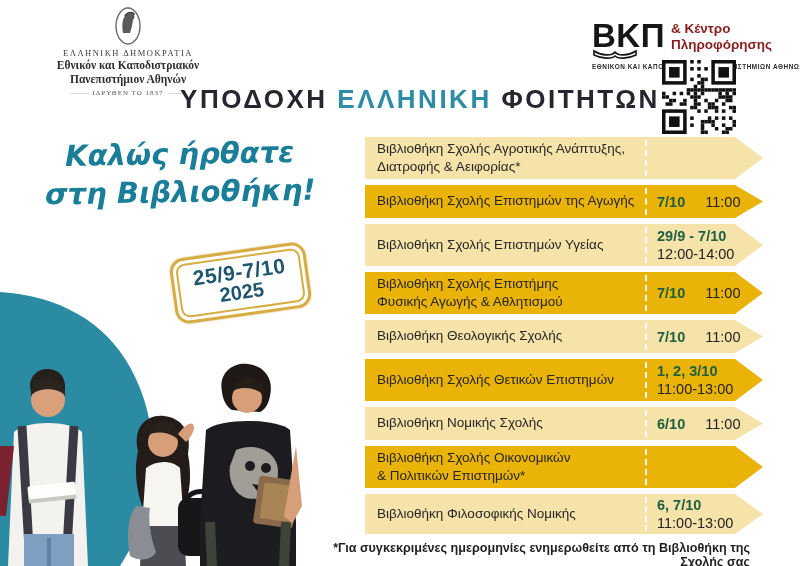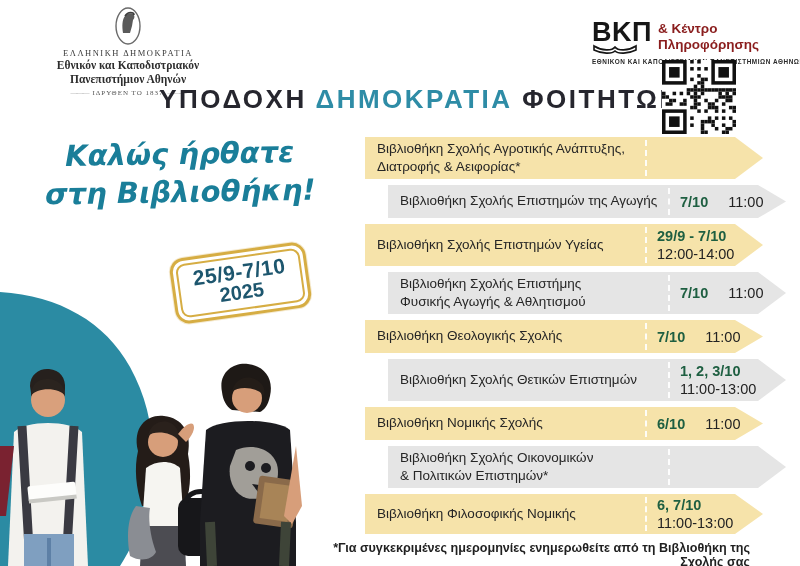--- a/index.html
+++ b/index.html
@@ -14,21 +14,21 @@
   #uni-logo .l2,#uni-logo .l3{font-size:11.5px; font-weight:bold; color:#2e2e2e; font-family:"Liberation Serif",serif; line-height:1.25;}
   #uni-logo .l4{font-size:7px; letter-spacing:1px; color:#555; margin-top:2px; font-family:"Liberation Serif",serif;}
   #uni-logo .l4:before,#uni-logo .l4:after{content:"———"; color:#999; margin:0 4px; letter-spacing:-1px;}
   
   #main-title{position:absolute; left:60px; top:84px; width:720px; text-align:center;
     font-size:26px; font-weight:bold; letter-spacing:2.5px; color:#26262e; white-space:nowrap;}
   #main-title .accent{color:#2e8ca6;}
   
   #bkp-logo{position:absolute; left:592px; top:20px; width:206px;}
   #bkp-top{display:flex; align-items:flex-start; gap:6px;}
-  #bkp-acronym{font-size:27px; font-weight:800; letter-spacing:.5px; color:#161616; line-height:.95; position:relative;text-align:center;}
+  #bkp-acronym{font-size:33px; font-weight:800; letter-spacing:.5px; color:#161616; line-height:.95; position:relative;text-align:center;}
   #bkp-acronym svg{display:block; margin-top:-2px;}
   #bkp-names{padding-top:1px;}
   #bkp-name1{font-size:13.5px; font-weight:bold; color:#171717; line-height:1.15;}
   #bkp-name2{font-size:13.5px; font-weight:bold; color:#8a1d1d; line-height:1.15;}
   #bkp-sub{font-size:6.4px; letter-spacing:.55px; font-weight:bold; color:#2a2a2a; margin-top:3px; white-space:nowrap;}
   
   #qr{position:absolute; left:662px; top:60px; width:74px; height:74px; background:#fff;}
   
   #welcome{position:absolute; left:40px; top:136px; width:280px; text-align:center;
     font-family:"DejaVu Sans", sans-serif; font-style:italic; font-weight:bold;
@@ -42,21 +42,21 @@
   #stamp-inner .s2{font-size:20px; font-weight:bold; color:#1d566e; margin-top:-3px;}
   
   #blob{position:absolute; left:0; top:282px; z-index:1;}
   #students{position:absolute; left:0; bottom:0; z-index:2;}
   
   #schedule{position:absolute; left:365px; top:137px; width:398px; display:flex;
     flex-direction:column; gap:6px; z-index:3;}
   .row{display:flex; align-items:stretch; width:100%;
     clip-path:polygon(0 0, calc(100% - 28px) 0, 100% 50%, calc(100% - 28px) 100%, 0 100%);}
   .row.light{background:#f6e3aa;}
-  .row.gold{background:#e5e5e5;margin-left:23px;}
+  .row.gold{background:#eab308;}
   .row.h-s{height:33px;} .row.h-m{height:40px;} .row.h-l{height:42px;}
   .lbl{flex:0 0 268px; display:flex; align-items:center; padding-left:12px;
     font-size:13.5px; color:#262626; line-height:1.35; white-space:pre-line;}
   .dt{flex:1; border-left:2px dashed rgba(255,255,255,.9); margin:3px 0;
     padding-left:10px; display:flex; align-items:center; gap:20px;
     font-size:14.5px; font-weight:bold; color:#232323;}
   .dt .d{color:#1e5f41; white-space:nowrap;}
   .dt .t{white-space:nowrap; font-weight:normal;}
   .row.stacked .dt{flex-direction:column; align-items:flex-start; justify-content:center; gap:0; line-height:1.25;}
   
@@ -73,21 +73,21 @@
       <ellipse cx="15" cy="20" rx="12" ry="18" fill="none" stroke="#6a6a6a" stroke-width="1.4"></ellipse>
       <path d="M10 27 C9 20 9 14 12 10 C14 7 19 6 21 9 C22 11 21 13 20 14 L19 20 L17 27 Z" fill="#5a5a5a"></path>
       <path d="M12 10 C15 5 21 6 21 9" fill="none" stroke="#3c3c3c" stroke-width="1.6"></path>
     </svg>
     <div class="l1">ΕΛΛΗΝΙΚΗ ΔΗΜΟΚΡΑΤΙΑ</div>
     <div class="l2">Εθνικόν και Καποδιστριακόν</div>
     <div class="l3">Πανεπιστήμιον Αθηνών</div>
     <div class="l4">ΙΔΡΥΘΕΝ ΤΟ 1837</div>
   </div>
 
-  <div id="main-title"><span>ΥΠΟΔΟΧΗ</span> <span class="accent">ΔΗΜΟΚΡΑΤΙΑ</span> <span>ΦΟΙΤΗΤΩΝ</span></div>
+  <div id="main-title"><span>ΥΠΟΔΟΧΗ</span> <span class="accent">ΕΛΛΗΝΙΚΗ</span> <span>ΦΟΙΤΗΤΩΝ</span></div>
 
   <div id="bkp-logo">
     <div id="bkp-top">
       <div id="bkp-acronym">
         <span>ΒΚΠ</span>
         <svg width="46" height="11" viewBox="0 0 46 11">
           <path d="M2 2 C10 7 20 7 23 3 C26 7 36 7 44 2 L44 6 C36 10 26 10 23 7 C20 10 10 10 2 6 Z" fill="none" stroke="#161616" stroke-width="1.6"></path>
         </svg>
       </div>
       <div id="bkp-names">

